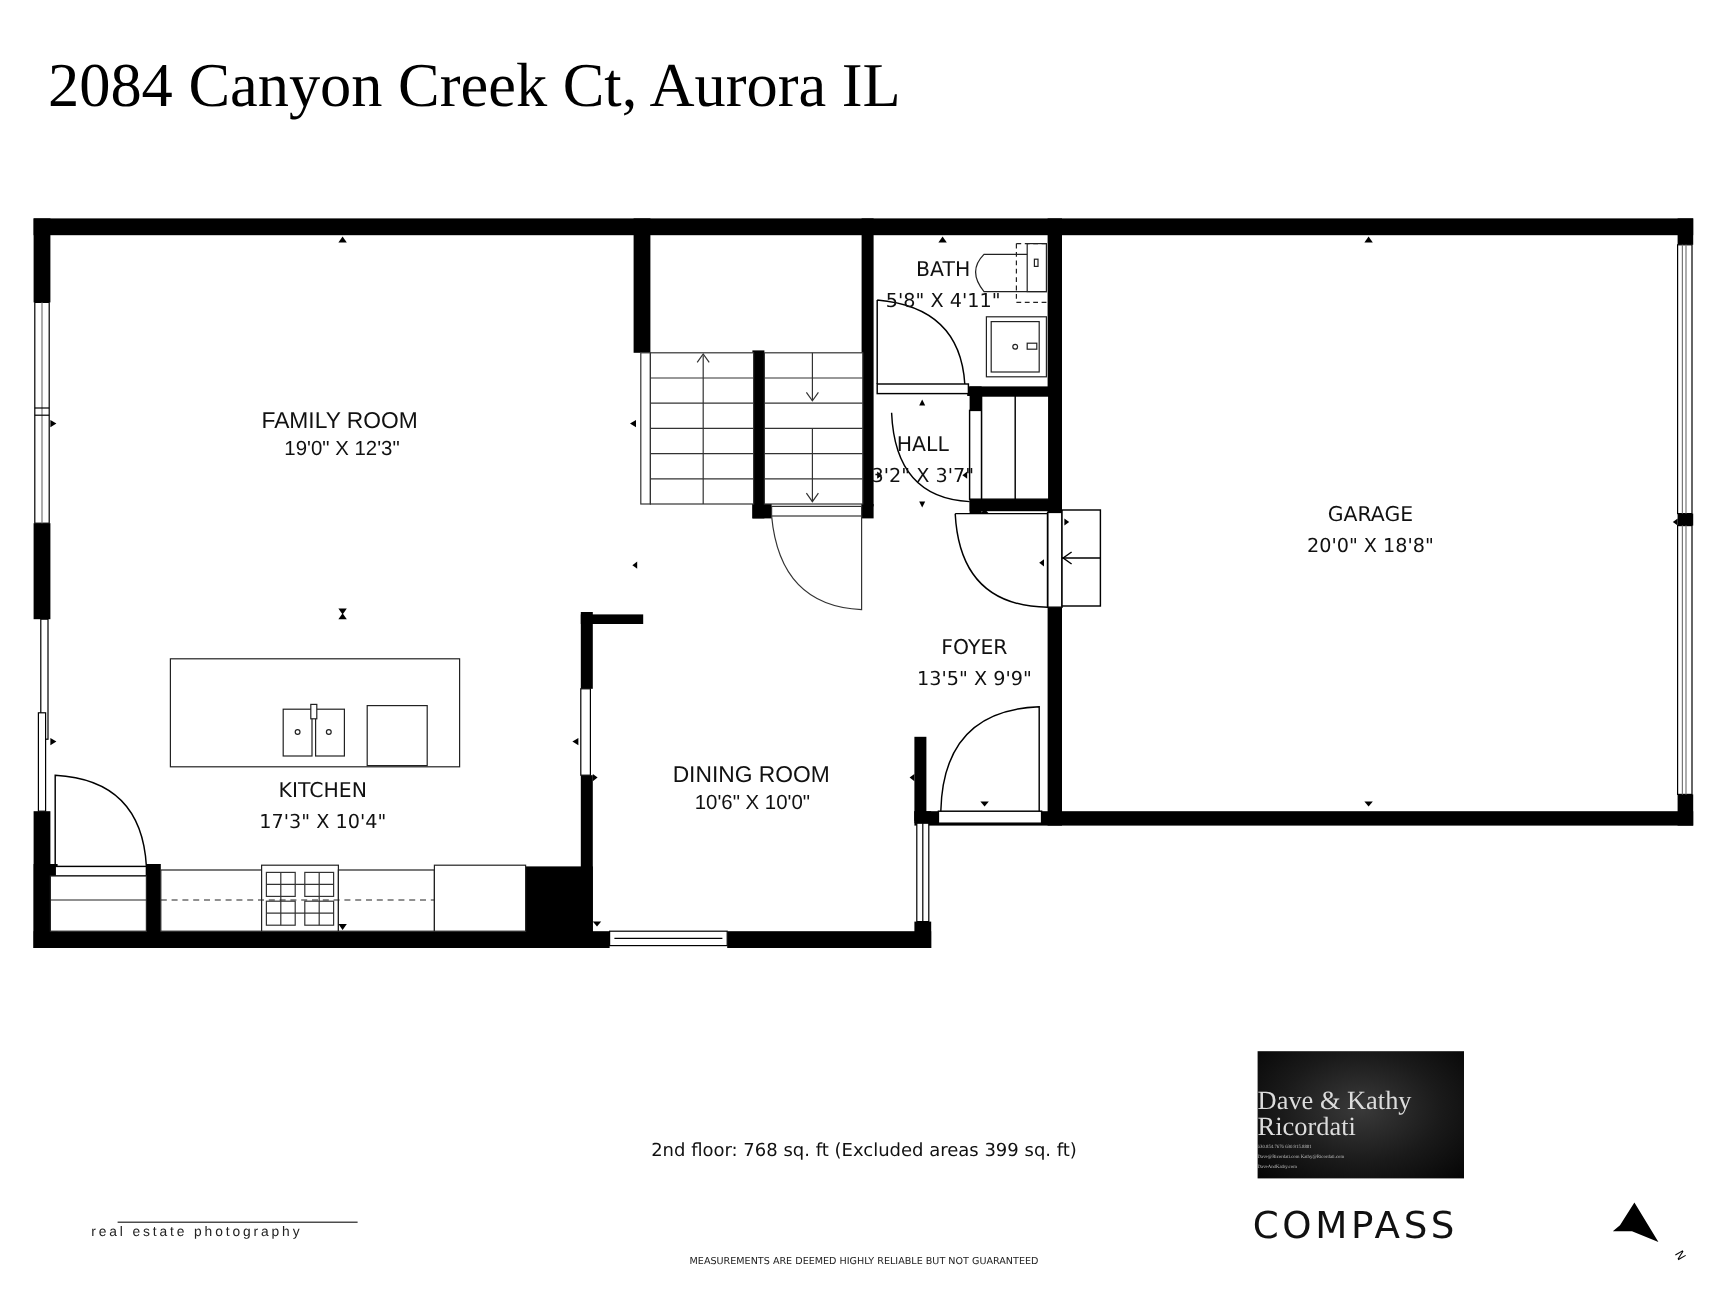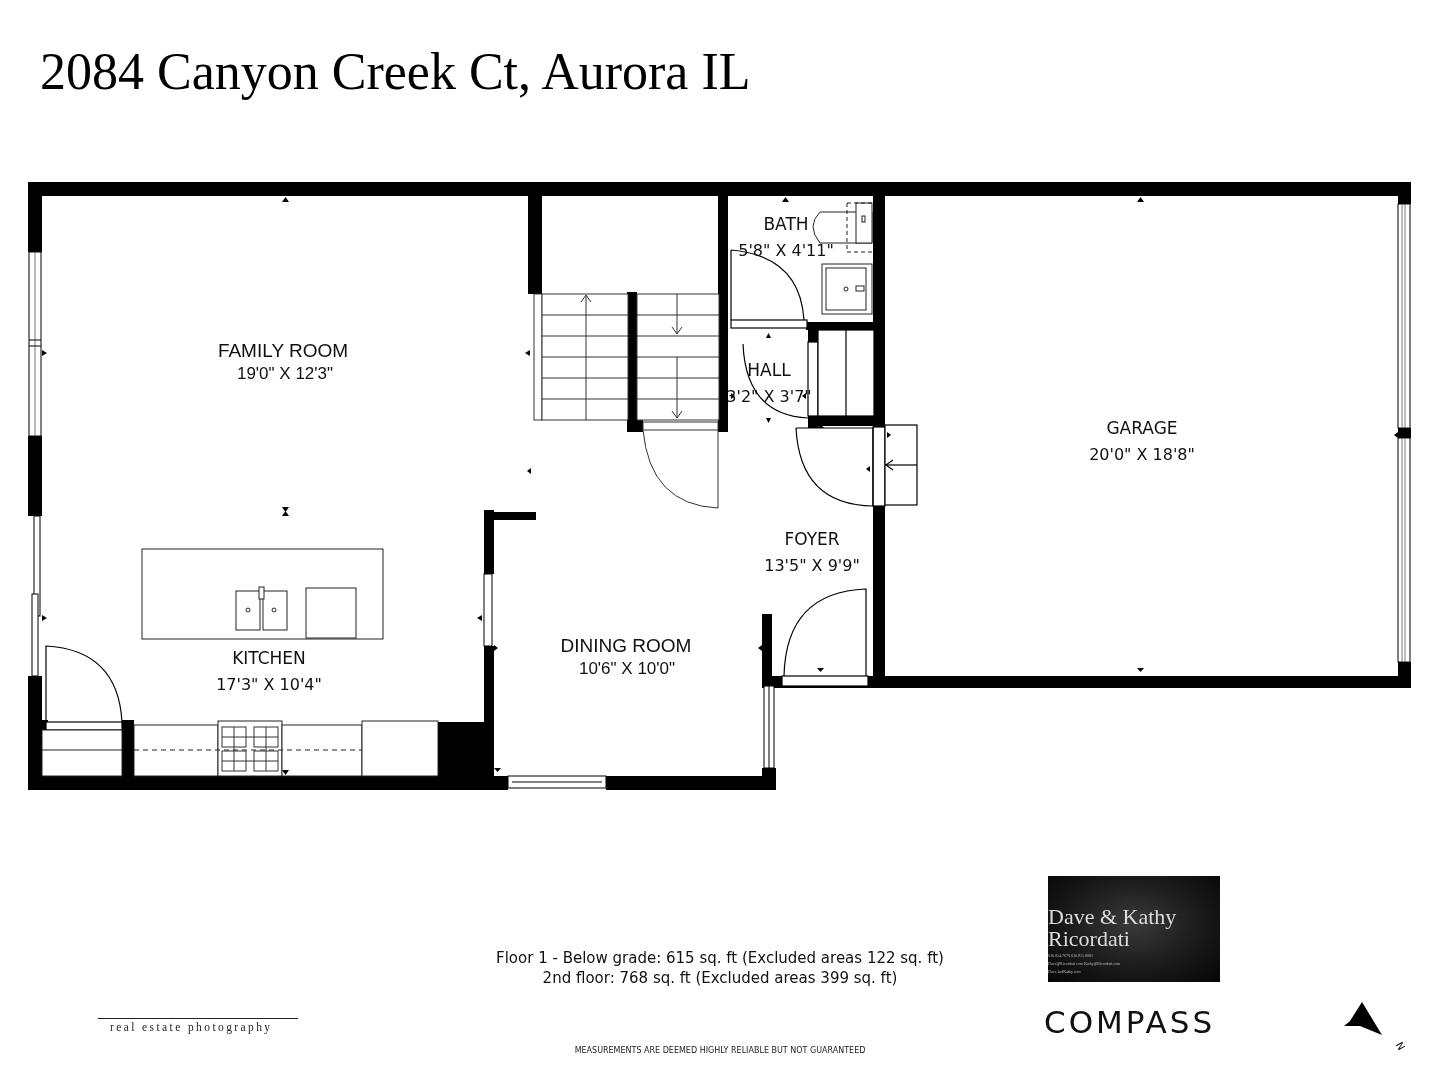--- a/index.html
+++ b/index.html
@@ -15,21 +15,21 @@
   .stats .line { font-size:15px; line-height:20px; }
   .disclaimer { position:absolute; left:470px; top:1046px; width:500px; text-align:center; font-family:"DejaVu Sans", sans-serif; font-size:8px; color:#222; }
   .agent-card { position:absolute; left:1048px; top:876px; width:172px; height:106px; background:radial-gradient(ellipse at 50% 45%, #3a3a3a 0%, #1a1a1a 55%, #050505 100%); text-align:left; color:#e8e8e8; }
   .agent-card .name1 { font-family:"Liberation Serif", serif; font-size:22px; margin-top:30px; line-height:22px; color:#dcdcdc; }
   .agent-card .name2 { font-family:"Liberation Serif", serif; font-size:22px; line-height:22px; color:#dcdcdc; }
   .agent-card .contact { font-family:"Liberation Serif", serif; font-size:4px; line-height:5px; color:#bbb; margin-top:3px; }
   .compass { position:absolute; left:1044px; top:984px; width:200px; font-family:"DejaVu Sans", sans-serif; font-size:31px; letter-spacing:3px; color:#111; font-weight:normal;margin-top:20px; }
   .photog { position:absolute; left:38px; top:968px; width:270px; height:70px; }
   .photog .script { font-family:"DejaVu Serif", serif; font-style:italic; font-size:30px; color:#222; position:absolute; left:30px; top:4px; letter-spacing:1px; }
   .photog .rule { position:absolute; left:60px; top:50px; width:200px; border-top:1.5px solid #222; }
-  .photog .tag { position:absolute; left:72px; top:53px; font-family:Liberation Serif, serif; font-size:11.5px; letter-spacing:2.4px; color:#222; white-space:nowrap; }
+  .photog .tag { position:absolute; left:38px; top:53px; font-family:Liberation Sans, sans-serif; font-size:11.5px; letter-spacing:2.4px; color:#222; white-space:nowrap; }
   .north { position:absolute; left:1340px; top:1000px; }
 </style>
 </head>
 <body>
 
 <div class="title">2084 Canyon Creek Ct, Aurora IL</div>
 
 <svg class="plan" width="1440" height="1080" viewBox="0 0 1440 1080" xmlns="http://www.w3.org/2000/svg">
   <g fill="#000">
 
@@ -224,21 +224,20 @@
     <text class="room-label" x="769" y="376">HALL</text>
     <text class="room-dim" x="769" y="402">3'2" X 3'7"</text>
     <text class="room-label" x="812" y="545">FOYER</text>
     <text class="room-dim" x="812" y="571">13'5" X 9'9"</text>
     <text class="room-label" x="1142" y="434">GARAGE</text>
     <text class="room-dim" x="1142" y="460">20'0" X 18'8"</text>
   </g>
 </svg>
 
 <div class="stats">
-  <div class="line">Floor 1 - Below grade: 615 sq. ft (Excluded areas 122 sq. ft)</div>
   <div class="line">2nd floor: 768 sq. ft (Excluded areas 399 sq. ft)</div>
 </div>
 <div class="disclaimer">MEASUREMENTS ARE DEEMED HIGHLY RELIABLE BUT NOT GUARANTEED</div>
 
 <div class="agent-card">
   <div class="name1">Dave &amp; Kathy</div>
   <div class="name2">Ricordati</div>
   <div class="contact">630.854.7676    630.915.8881</div>
   <div class="contact">Dave@Ricordati.com    Kathy@Ricordati.com</div>
   <div class="contact">DaveAndKathy.com</div>

